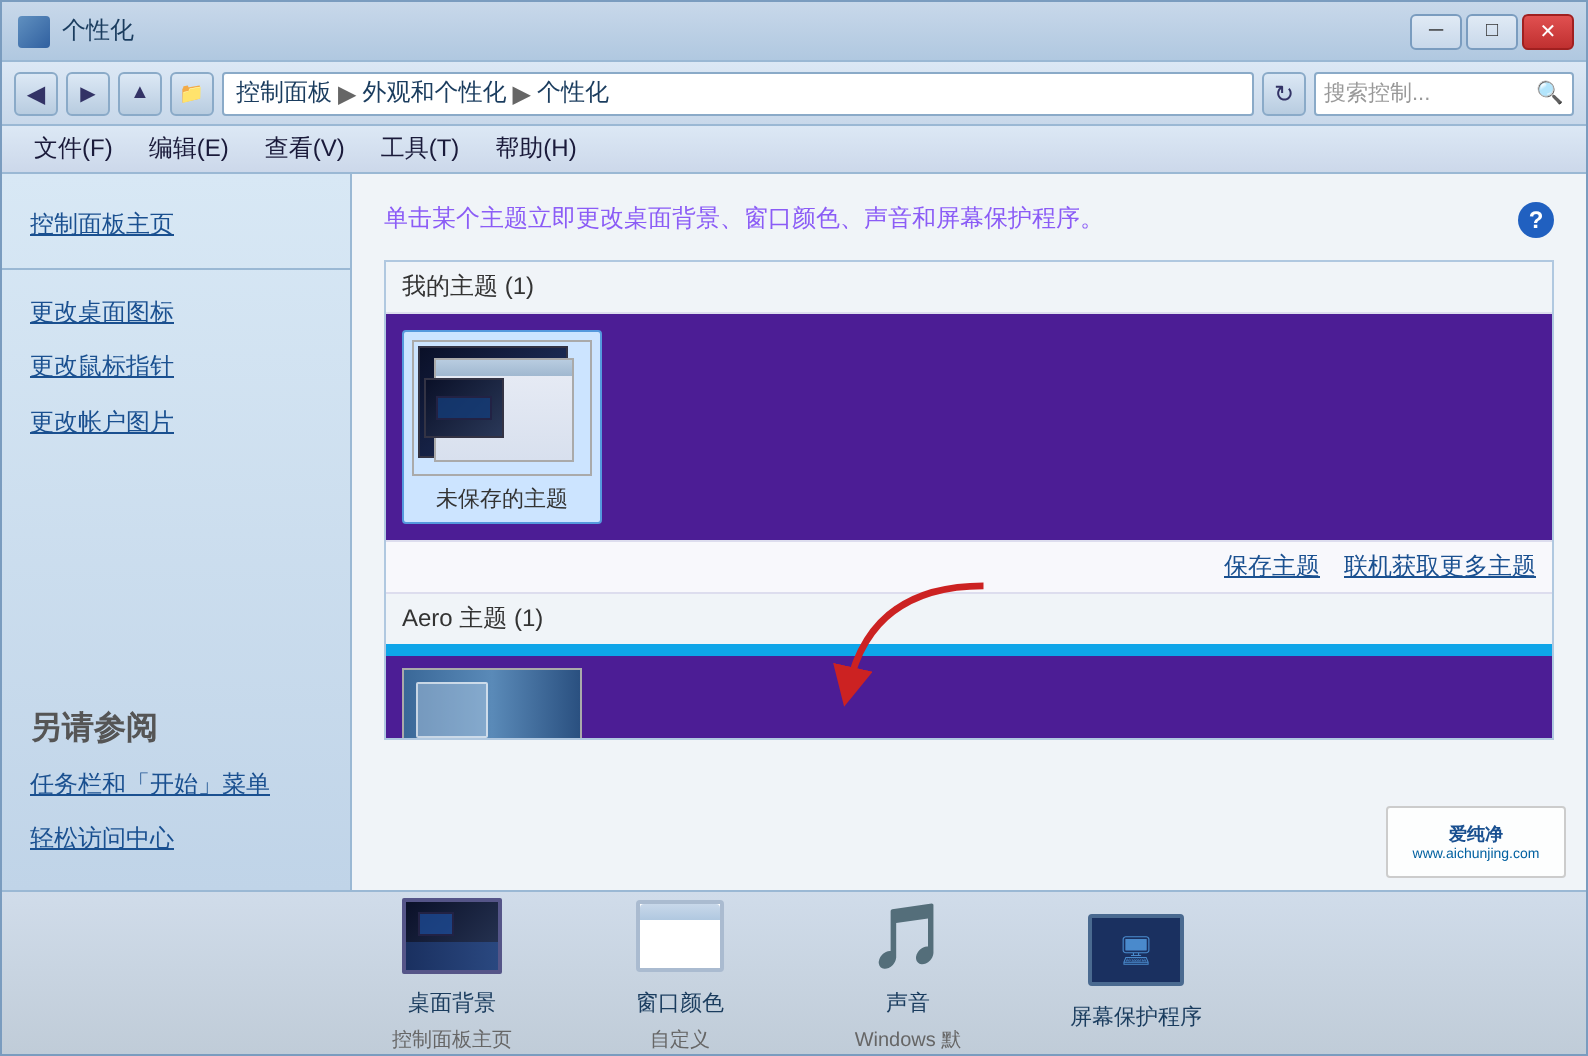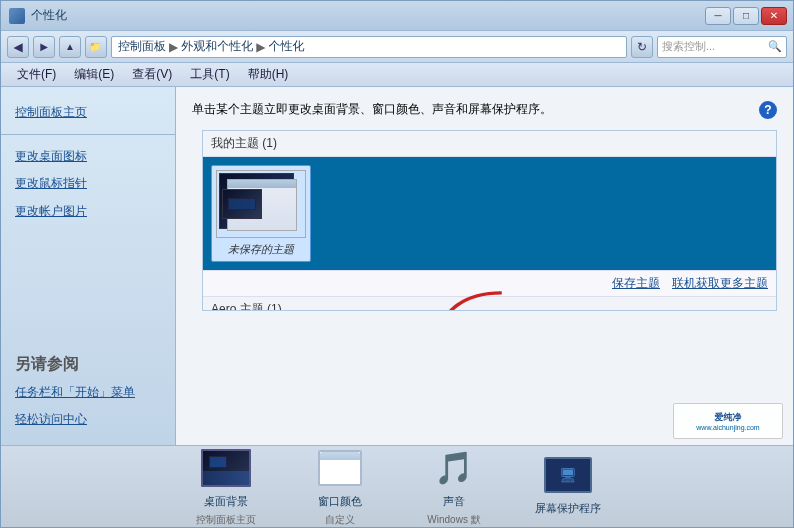--- a/index.html
+++ b/index.html
@@ -191,32 +191,31 @@
       position: relative;
     }
     .content-title {
       font-size: 16px;
       color: #1a3c5e;
       font-weight: bold;
       margin-bottom: 6px;
     }
     .content-desc {
       font-size: 12px;
-      color: #000000;
+      color: #8b5cf6;
       margin-bottom: 12px;
     }
 
     
     .theme-panel {
       border: 1px solid #b0c8e0;
-      background: #0369a1;
-      height: 181px;
+      background: #4c1d95;
+      height: 240px;
       overflow-y: scroll;
       position: relative;
-      margin-left: 10px;
     }
     .theme-section-label {
       padding: 4px 8px;
       font-size: 12px;
       color: #333;
       background: #f0f4f8;
       border-bottom: 1px solid #dde;
     }
     .theme-items {
       display: flex;
@@ -273,21 +272,20 @@
       height: 30px;
       top: 18px;
       left: 5px;
       background: linear-gradient(135deg, #0a1028, #2a3858);
       border: 1px solid #334;
     }
     .theme-label {
       font-size: 11px;
       color: #333;
       text-align: left;
-      font-style: italic;
     }
 
     
     .arrow-annotation {
       position: absolute;
       width: 80px;
       height: 60px;
       top: 210px;
       left: 290px;
       pointer-events: none;
@@ -298,21 +296,21 @@
       cursor: pointer;
     }
 
     
     .aero-section-label {
       padding: 4px 8px;
       font-size: 12px;
       color: #333;
       background: #f0f4f8;
       border-top: 1px solid #dde;
-      border-bottom: 1px solid #0ea5e9;
+      border-bottom: 6px solid #0ea5e9;
       margin-top: 0;
     }
     .aero-items {
       display: flex;
       padding: 6px 8px;
       gap: 8px;
     }
     .aero-item {
       display: flex;
       flex-direction: column;
@@ -411,21 +409,21 @@
       font-size: 12px;
       font-weight: bold;
       cursor: pointer;
     }
 
     
     .watermark {
       position: absolute;
       bottom: 6px;
       right: 10px;
-      width: 110px;
+      width: 90px;
       height: 36px;
       background: rgba(255,255,255,0.85);
       border: 1px solid #ccc;
       display: flex;
       flex-direction: column;
       align-items: center;
       justify-content: center;
       font-size: 8px;
       color: #555;
       border-radius: 2px;

